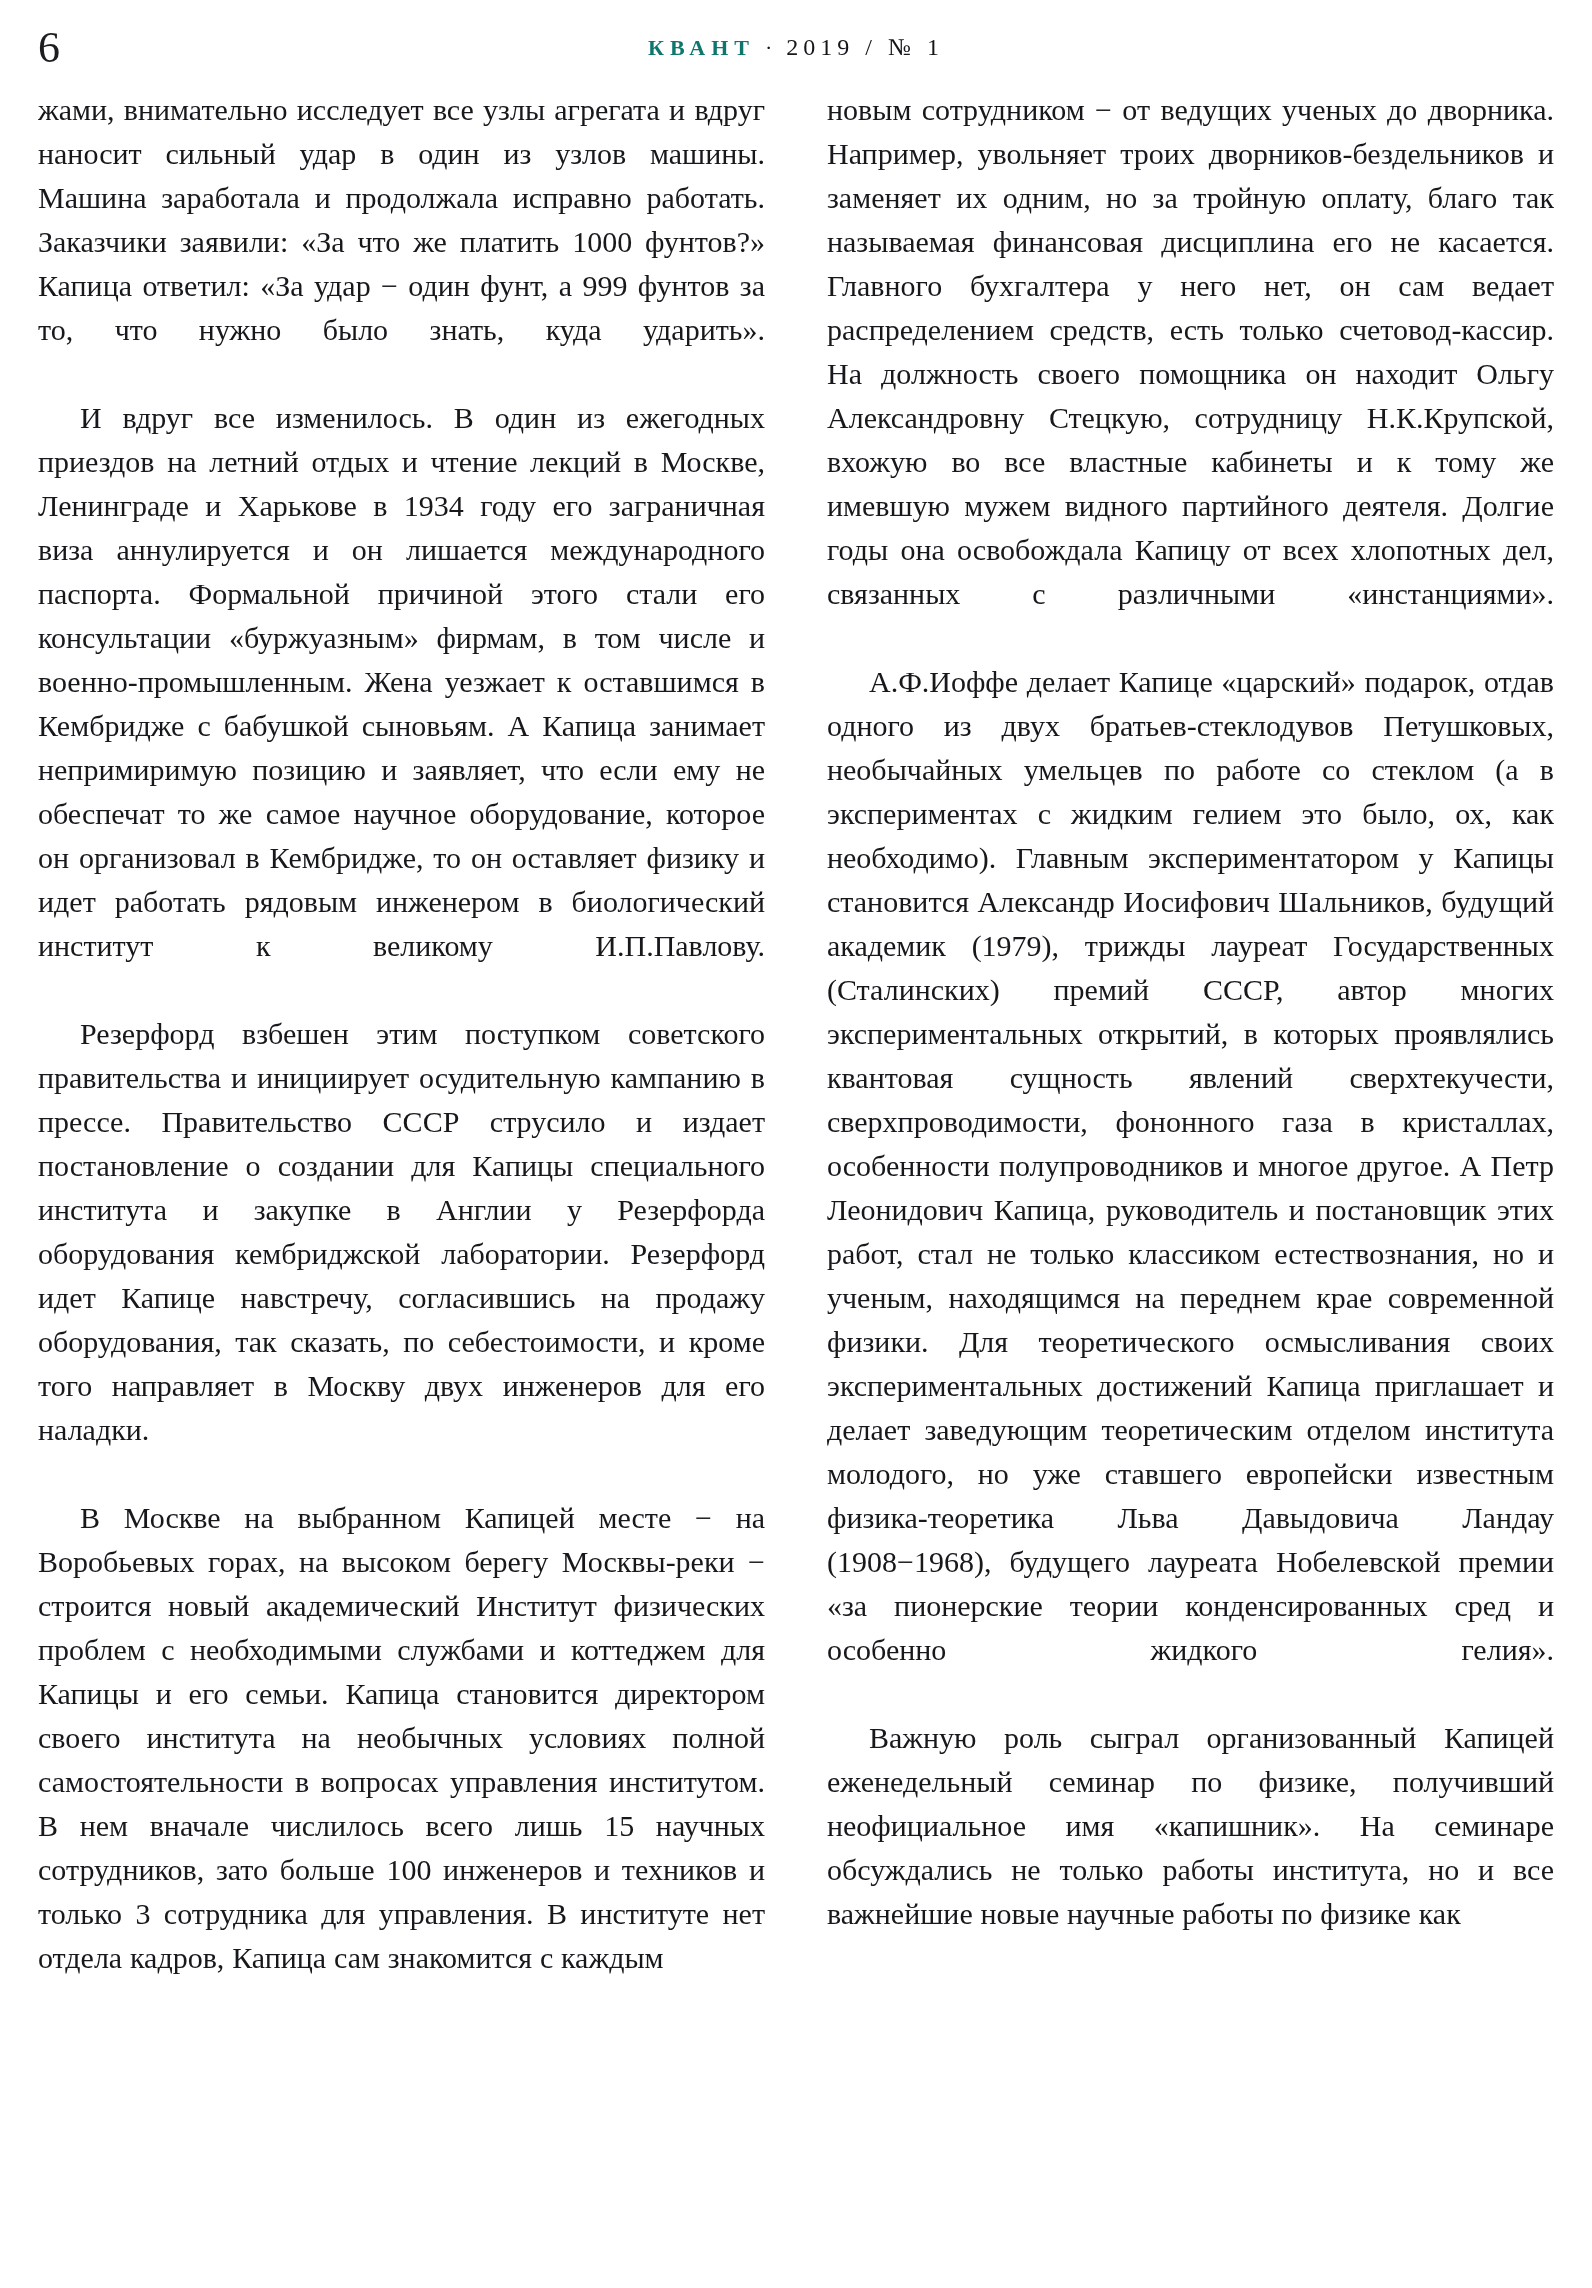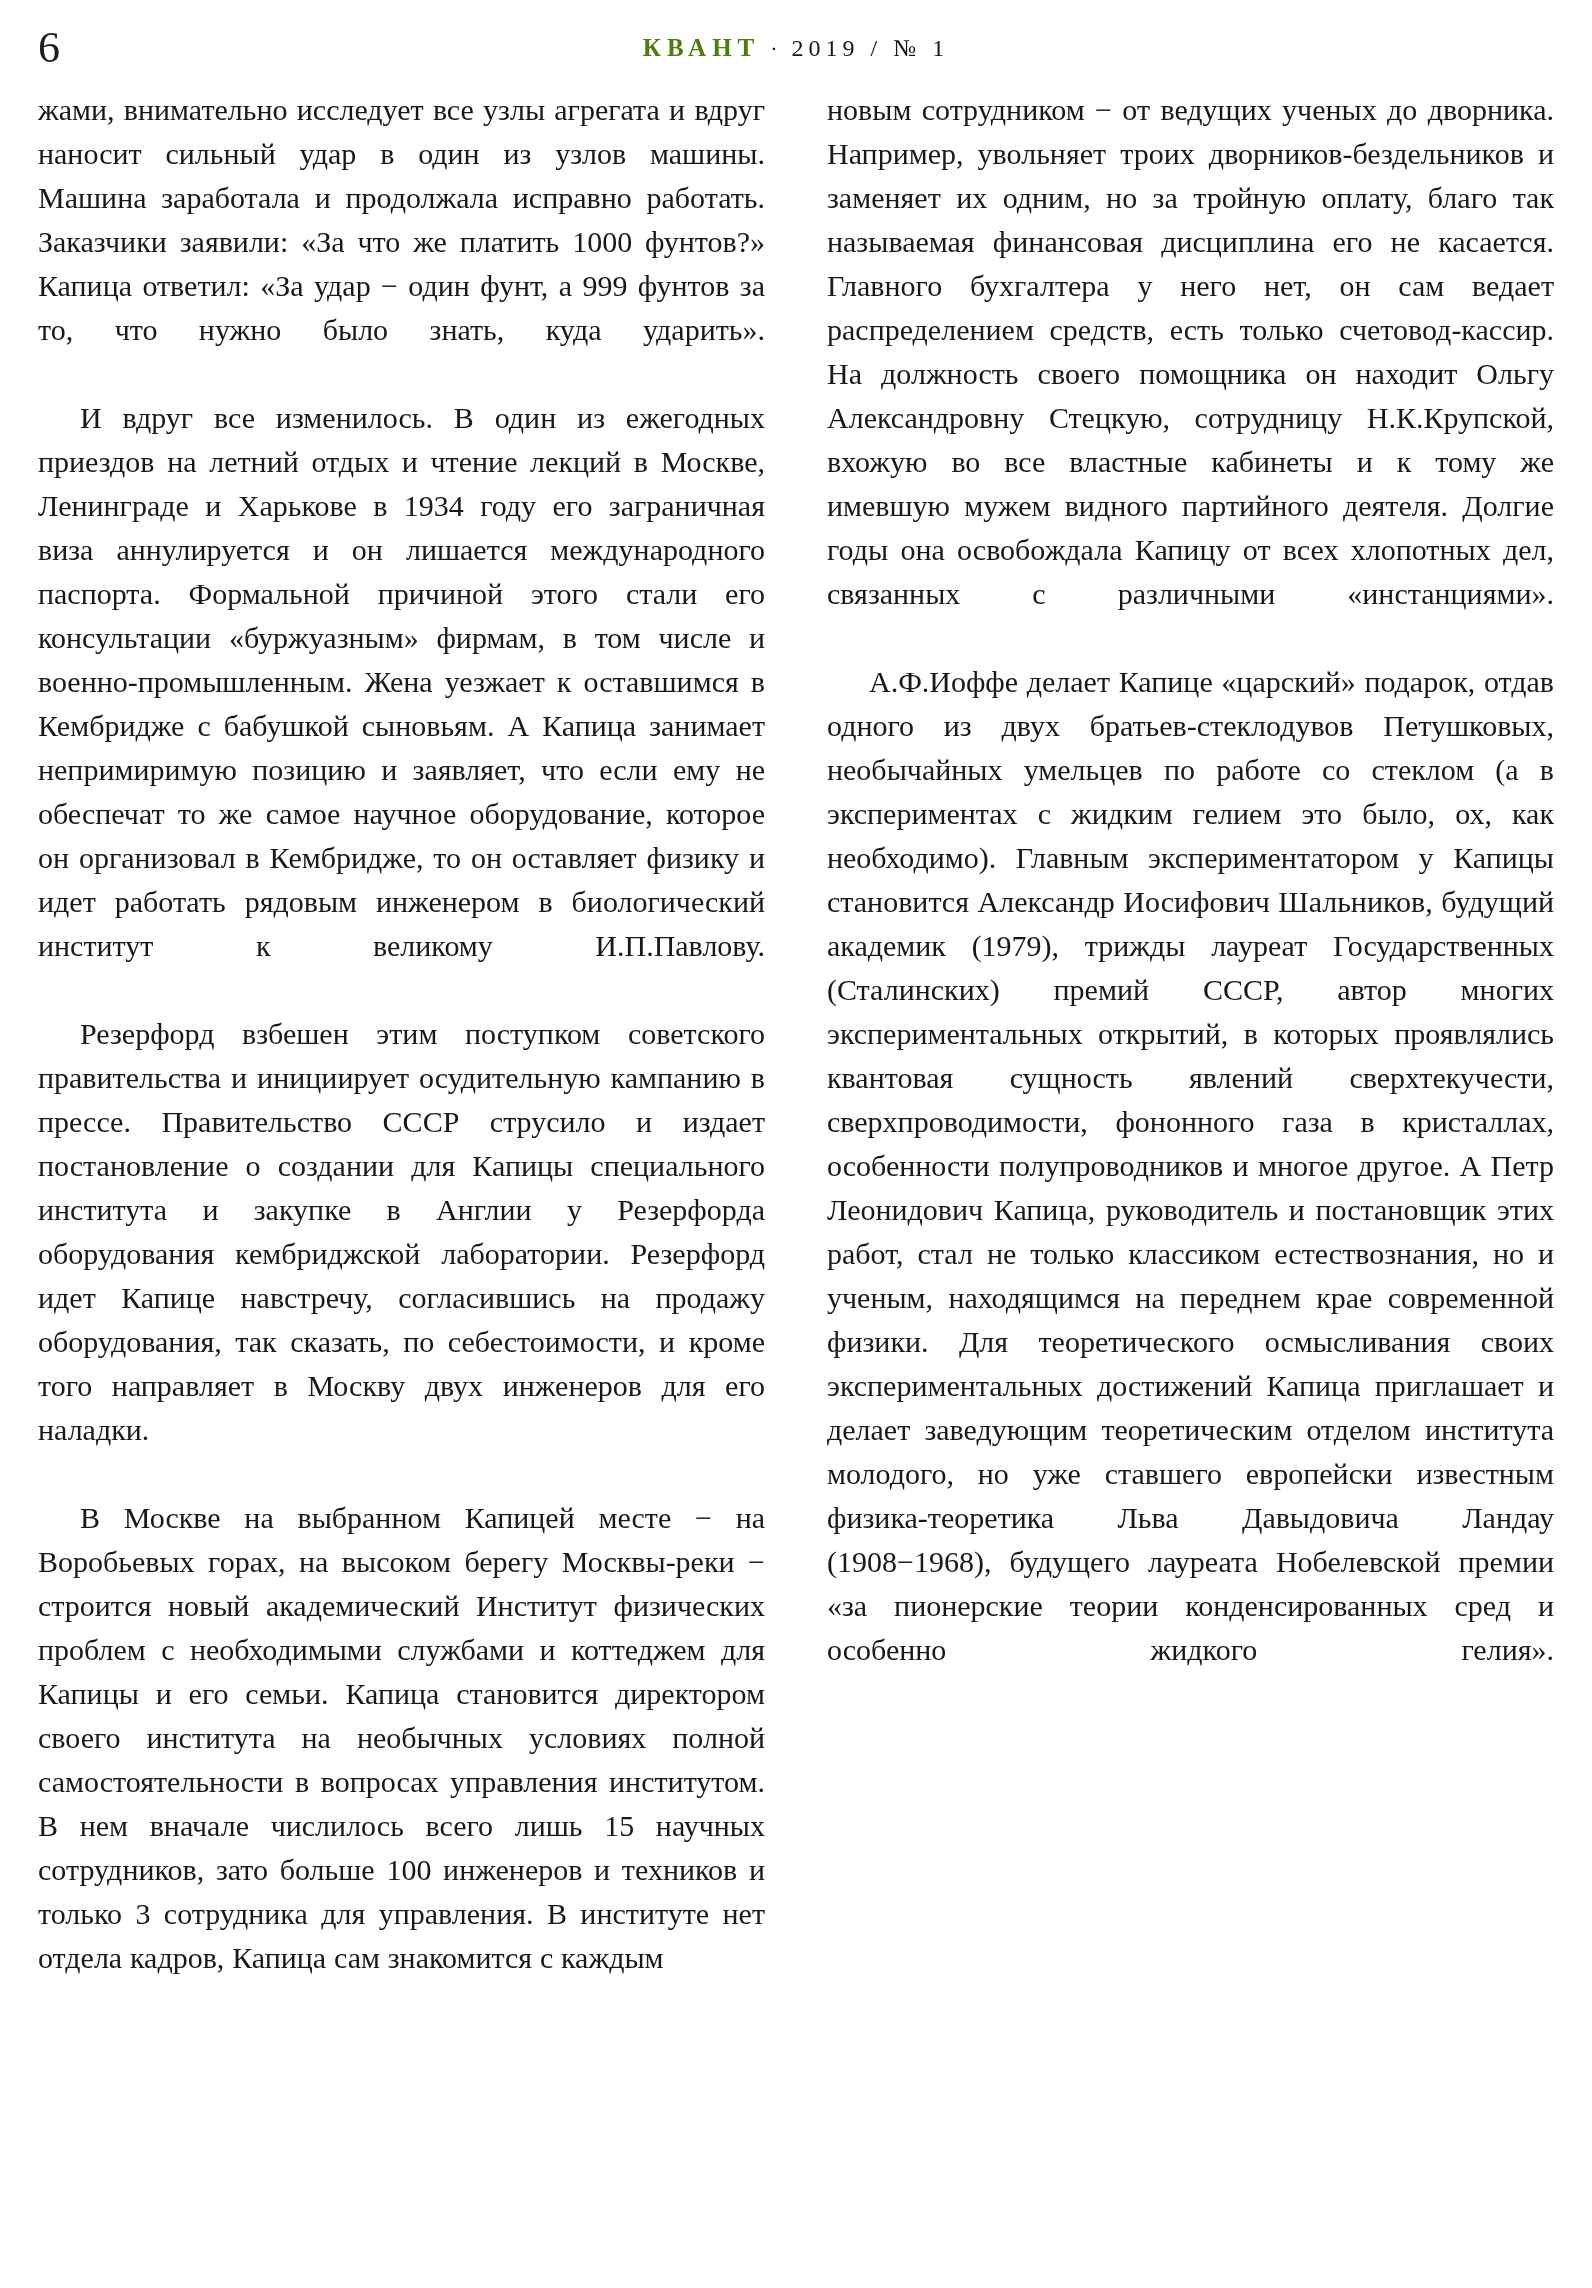--- a/index.html
+++ b/index.html
@@ -37,24 +37,24 @@
   }
   .head-center {
     position: absolute;
     left: 0;
     right: 0;
     top: 12px;
     text-align: center;
     white-space: nowrap;
   }
   .head-title {
-    font-size: 25px;
+    font-size: 22px;
     letter-spacing: 6px;
     font-weight: 700;
-    color: #4d7c0f;
+    color: #0f766e;
   }
   .head-sep {
     font-size: 22px;
     letter-spacing: 4px;
     padding: 0 10px;
     color: #14161a;
   }
   .head-issue {
     font-size: 24px;
     letter-spacing: 5px;
@@ -119,17 +119,18 @@
     <div class="col">
       <p class="para cont">жами, внимательно исследует все узлы агрегата и вдруг наносит сильный удар в один из узлов машины. Машина заработала и продолжала исправно работать. Заказчики заявили: «За что же платить 1000 фунтов?» Капица ответил: «За удар − один фунт, а 999 фунтов за то, что нужно было знать, куда ударить».</p>
       <p class="para">И вдруг все изменилось. В один из ежегодных приездов на летний отдых и чтение лекций в Москве, Ленинграде и Харькове в 1934 году его заграничная виза аннулируется и он лишается международного паспорта. Формальной причиной этого стали его консультации «буржуазным» фирмам, в том числе и военно-промышленным. Жена уезжает к оставшимся в Кембридже с бабушкой сыновьям. А Капица занимает непримиримую позицию и заявляет, что если ему не обеспечат то же самое научное оборудование, которое он организовал в Кембридже, то он оставляет физику и идет работать рядовым инженером в биологический институт к великому И.П.Павлову.</p>
       <p class="para">Резерфорд взбешен этим поступком советского правительства и инициирует осудительную кампанию в прессе. Правительство СССР струсило и издает постановление о создании для Капицы специального института и закупке в Англии у Резерфорда оборудования кембриджской лаборатории. Резерфорд идет Капице навстречу, согласившись на продажу оборудования, так сказать, по себестоимости, и кроме того направляет в Москву двух инженеров для его наладки.</p>
       <p class="para noforce">В Москве на выбранном Капицей месте − на Воробьевых горах, на высоком берегу Москвы-реки − строится новый академический Институт физических проблем с необходимыми службами и коттеджем для Капицы и его семьи. Капица становится директором своего института на необычных условиях полной самостоятельности в вопросах управления институтом. В нем вначале числилось всего лишь 15 научных сотрудников, зато больше 100 инженеров и техников и только 3 сотрудника для управления. В институте нет отдела кадров, Капица сам знакомится с каждым</p>
     </div>
 
     <div class="col">
       <p class="para cont">новым сотрудником − от ведущих ученых до дворника. Например, увольняет троих дворников-бездельников и заменяет их одним, но за тройную оплату, благо так называемая финансовая дисциплина его не касается. Главного бухгалтера у него нет, он сам ведает распределением средств, есть только счетовод-кассир. На должность своего помощника он находит Ольгу Александровну Стецкую, сотрудницу Н.К.Крупской, вхожую во все властные кабинеты и к тому же имевшую мужем видного партийного деятеля. Долгие годы она освобождала Капицу от всех хлопотных дел, связанных с различными «инстанциями».</p>
       <p class="para">А.Ф.Иоффе делает Капице «царский» подарок, отдав одного из двух братьев-стеклодувов Петушковых, необычайных умельцев по работе со стеклом (а в экспериментах с жидким гелием это было, ох, как необходимо). Главным экспериментатором у Капицы становится Александр Иосифович Шальников, будущий академик (1979), трижды лауреат Государственных (Сталинских) премий СССР, автор многих экспериментальных открытий, в которых проявлялись квантовая сущность явлений сверхтекучести, сверхпроводимости, фононного газа в кристаллах, особенности полупроводников и многое другое. А Петр Леонидович Капица, руководитель и постановщик этих работ, стал не только классиком естествознания, но и ученым, находящимся на переднем крае современной физики. Для теоретического осмысливания своих экспериментальных достижений Капица приглашает и делает заведующим теоретическим отделом института молодого, но уже ставшего европейски известным физика-теоретика Льва Давыдовича Ландау (1908−1968), будущего лауреата Нобелевской премии «за пионерские теории конденсированных сред и особенно жидкого гелия».</p>
+      <p class="para noforce">Важную роль сыграл организованный Капицей еженедельный семинар по физике, получивший неофициальное имя «капишник». На семинаре обсуждались не только работы института, но и все важнейшие новые научные работы по физике как</p>
     </div>
 
   </div>
 </div>
 
 
 </body></html>

